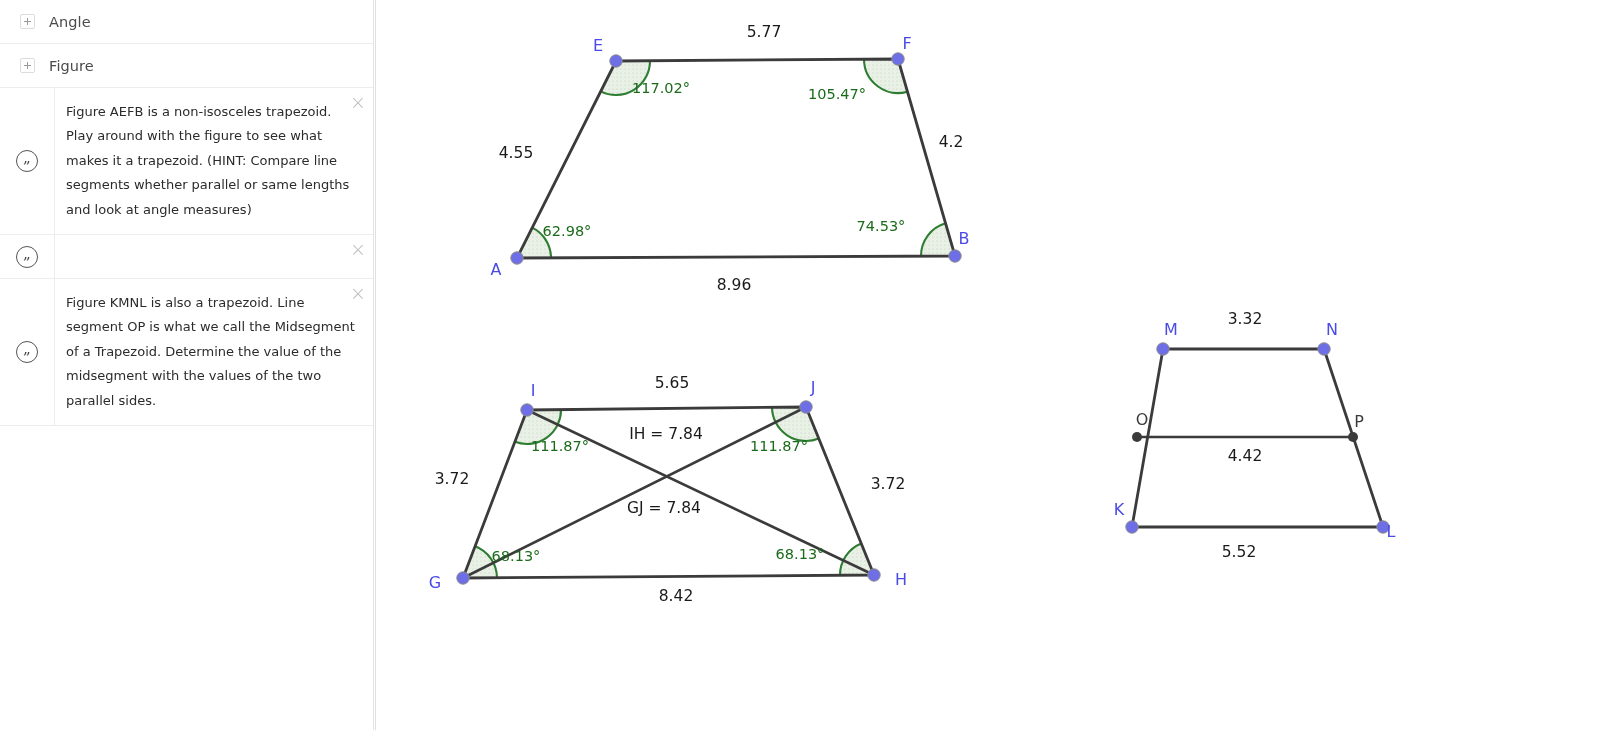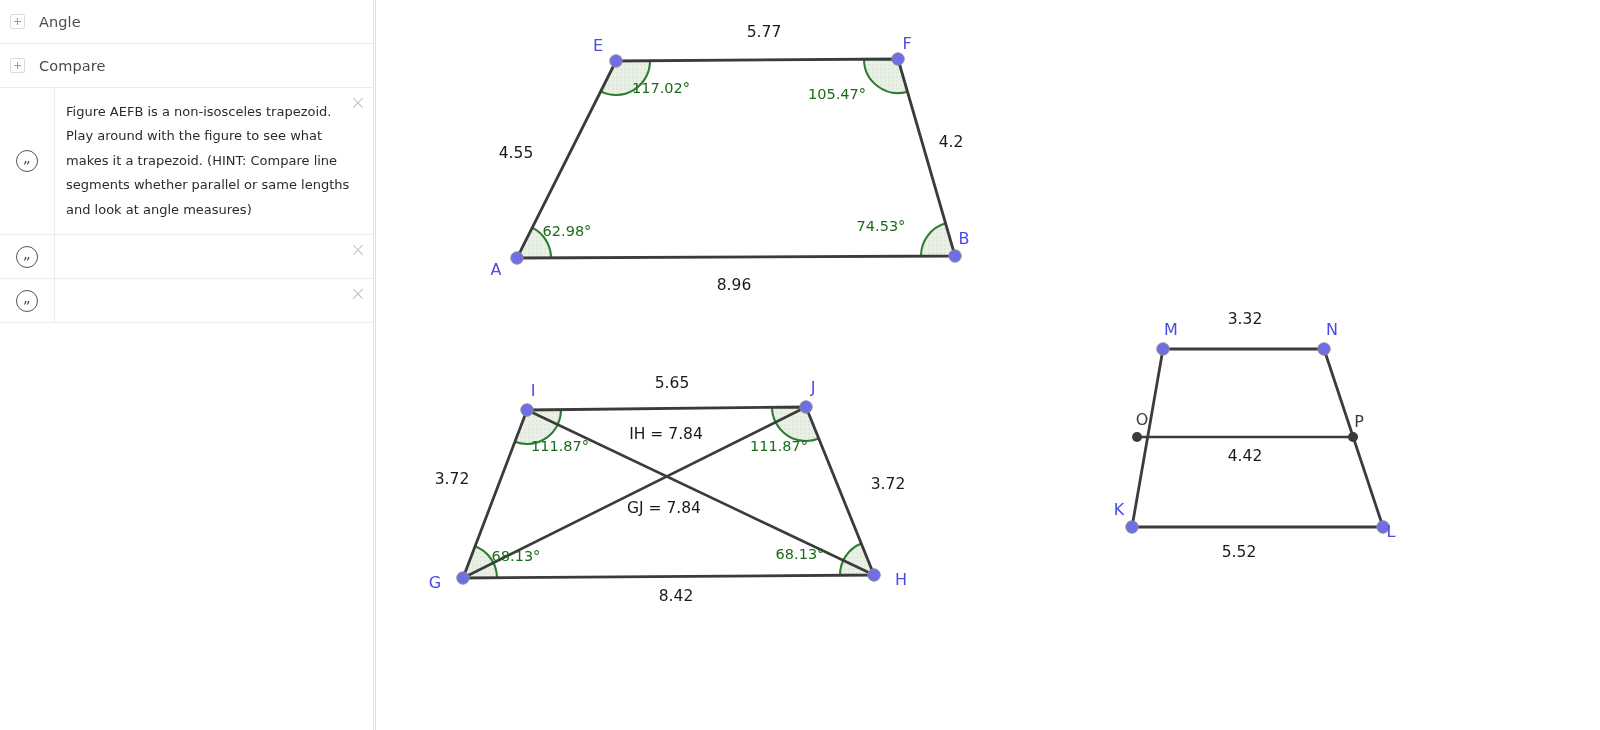--- a/index.html
+++ b/index.html
@@ -24,21 +24,21 @@
     position: absolute; left: 375px; top: 0;
     width: 1px; height: 730px; background: #e0e0e0;
   }
 
   .tree-row {
     position: relative;
     height: 44px;
     display: flex;
     align-items: center;
     border-bottom: 1px solid #ededed;
-    padding-left: 10px;
+    padding-left: 20px;
   }
   .toggle-box {
     width: 15px; height: 15px;
     border: 1px solid #dcdcdc;
     border-radius: 2px;
     background: #fff;
     position: relative;
     flex: 0 0 auto;
     margin-right: 14px;
   }
@@ -124,21 +124,21 @@
 
     <div class="tree-row">
       <div class="toggle-box plus"></div>
       <span class="tree-label">Angle</span>
     </div>
 
 
 
     <div class="tree-row">
       <div class="toggle-box plus"></div>
-      <span class="tree-label">Compare</span>
+      <span class="tree-label">Figure</span>
     </div>
 
 
     <div class="text-row">
       <div class="gutter">
         <span class="quote-icon">„</span>
       </div>
       <div class="body">Figure AEFB is a non-isosceles trapezoid. Play around with the figure to see what makes it a trapezoid. (HINT: Compare line segments whether parallel or same lengths and look at angle measures)</div>
       <span class="close-x">×</span>
     </div>
@@ -147,20 +147,21 @@
       <div class="gutter">
         <span class="quote-icon">„</span>
       </div>
       <span class="close-x">×</span>
     </div>
 
     <div class="text-row">
       <div class="gutter">
         <span class="quote-icon">„</span>
       </div>
+      <div class="body">Figure KMNL is also a trapezoid. Line segment OP is what we call the Midsegment of a Trapezoid. Determine the value of the midsegment with the values of the two parallel sides.</div>
       <span class="close-x">×</span>
     </div>
 
   </div>
   <div id="sidebar-divider"></div>
 
   <div id="canvas">
     <svg id="geo-svg" width="1224" height="730" viewBox="376 0 1224 730">
         <defs>
           <pattern id="angdots" width="4" height="4" patternUnits="userSpaceOnUse">

